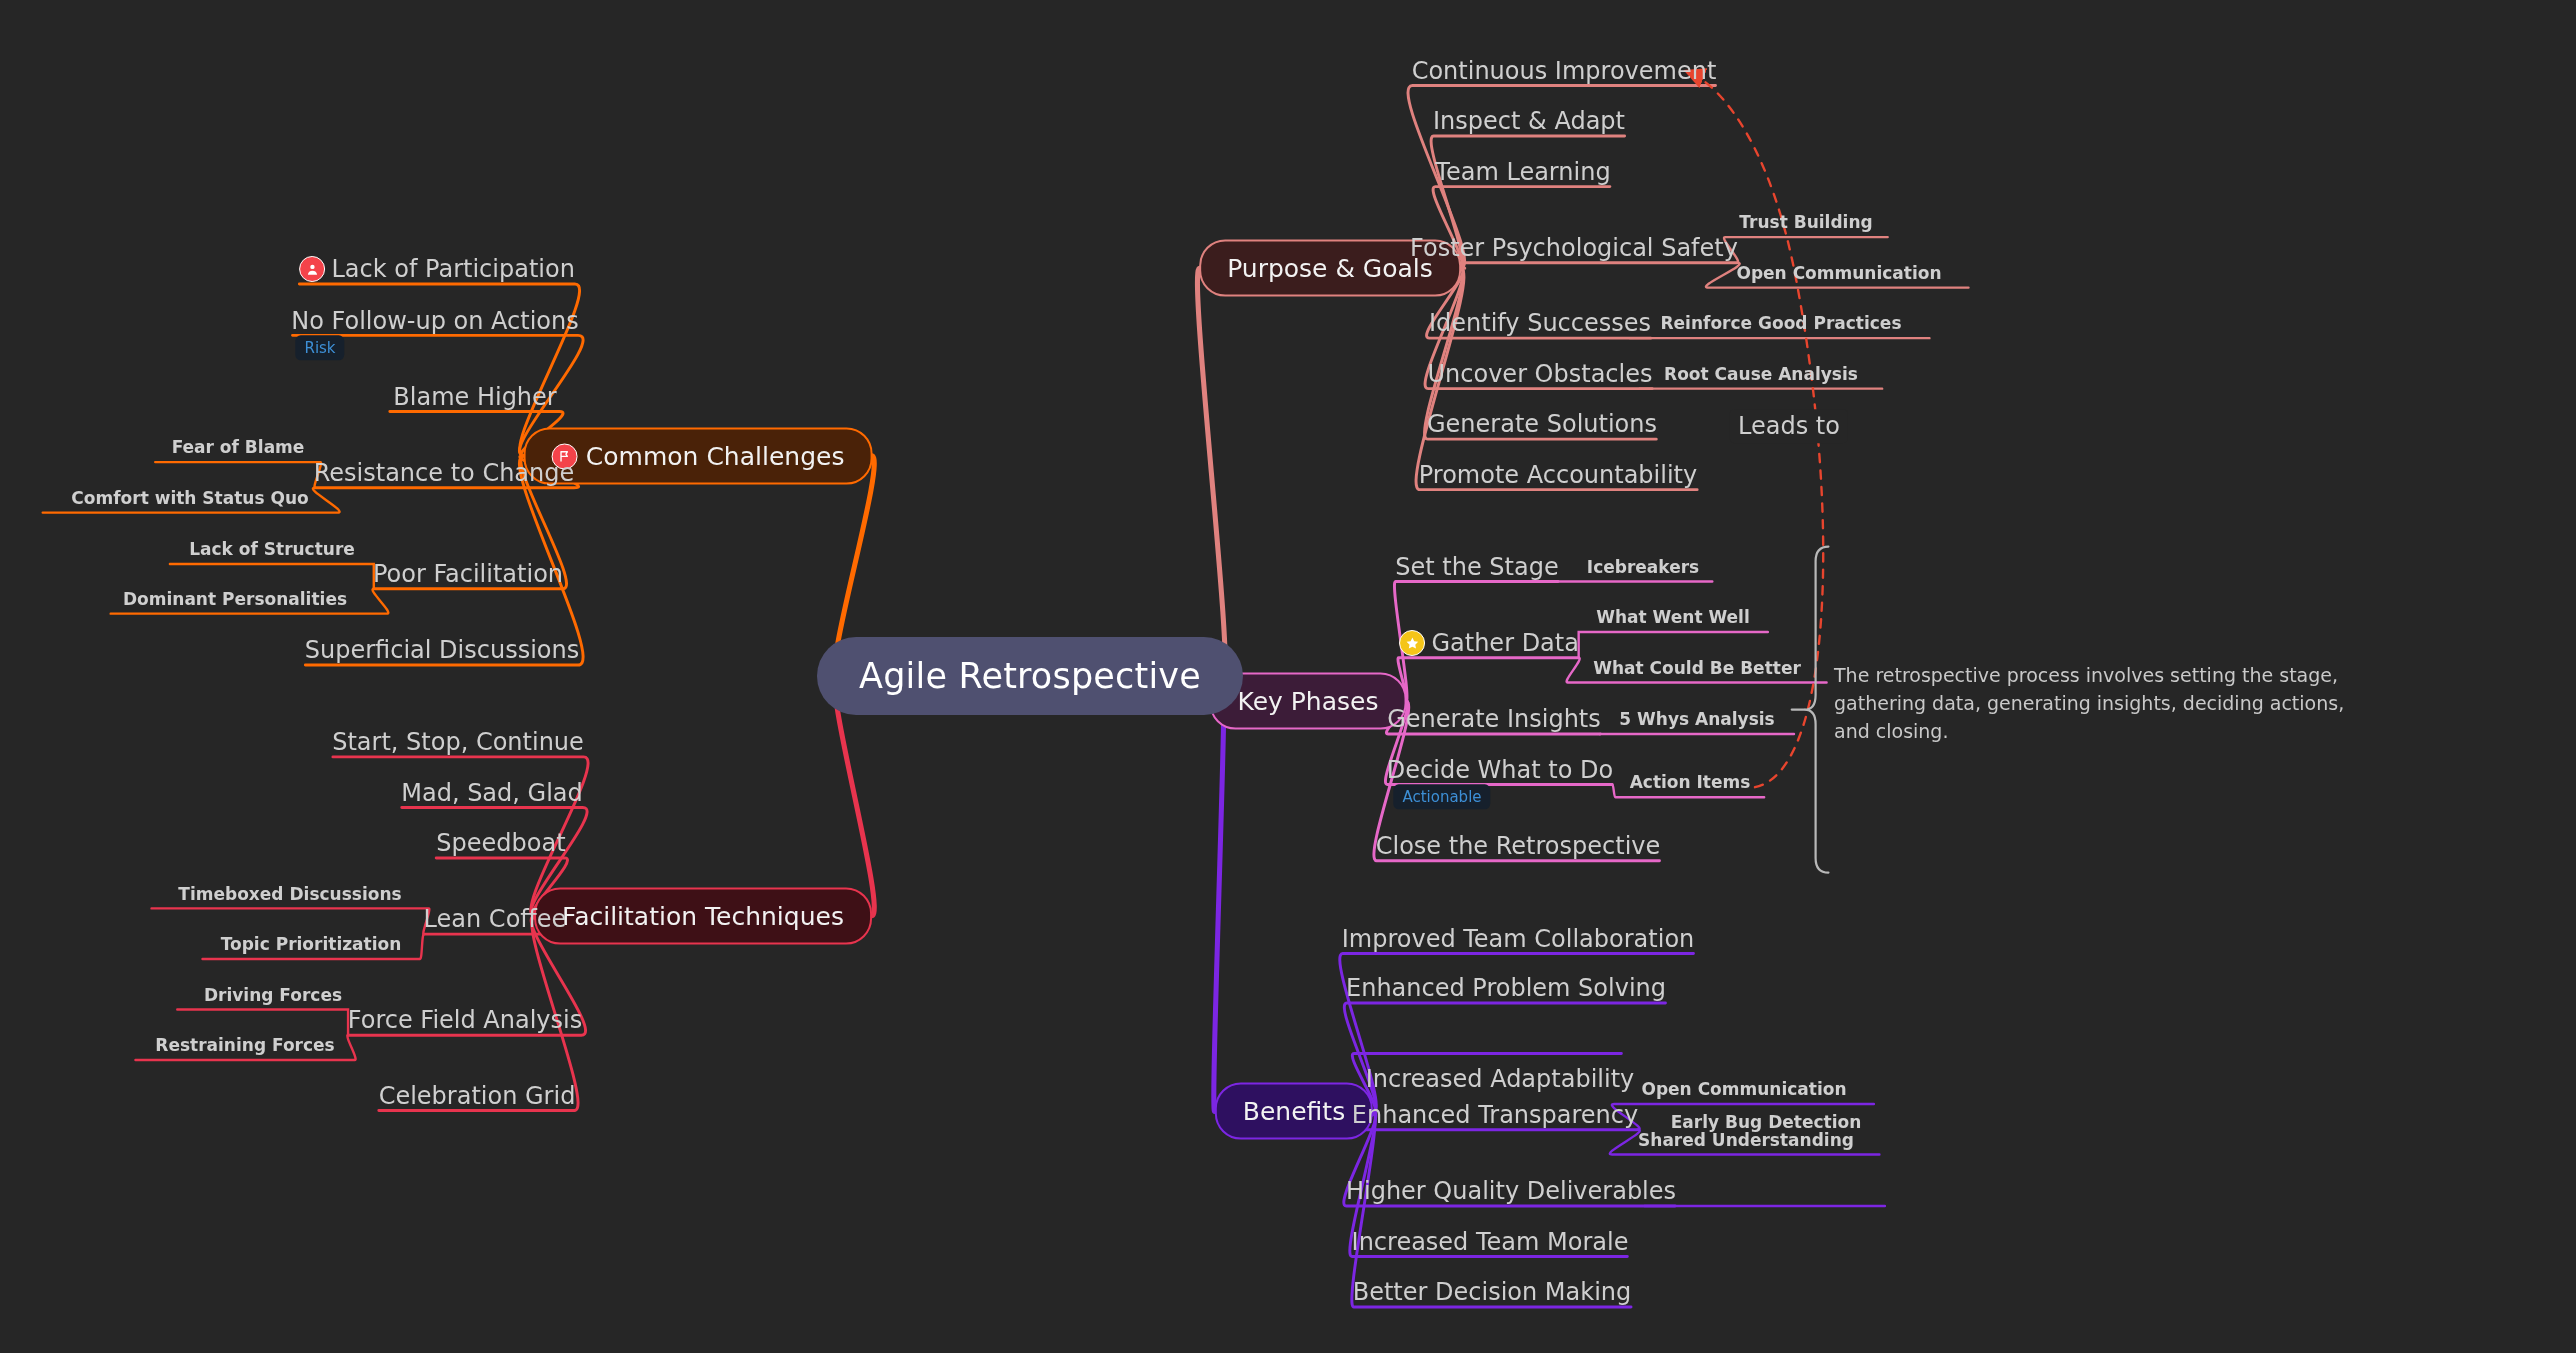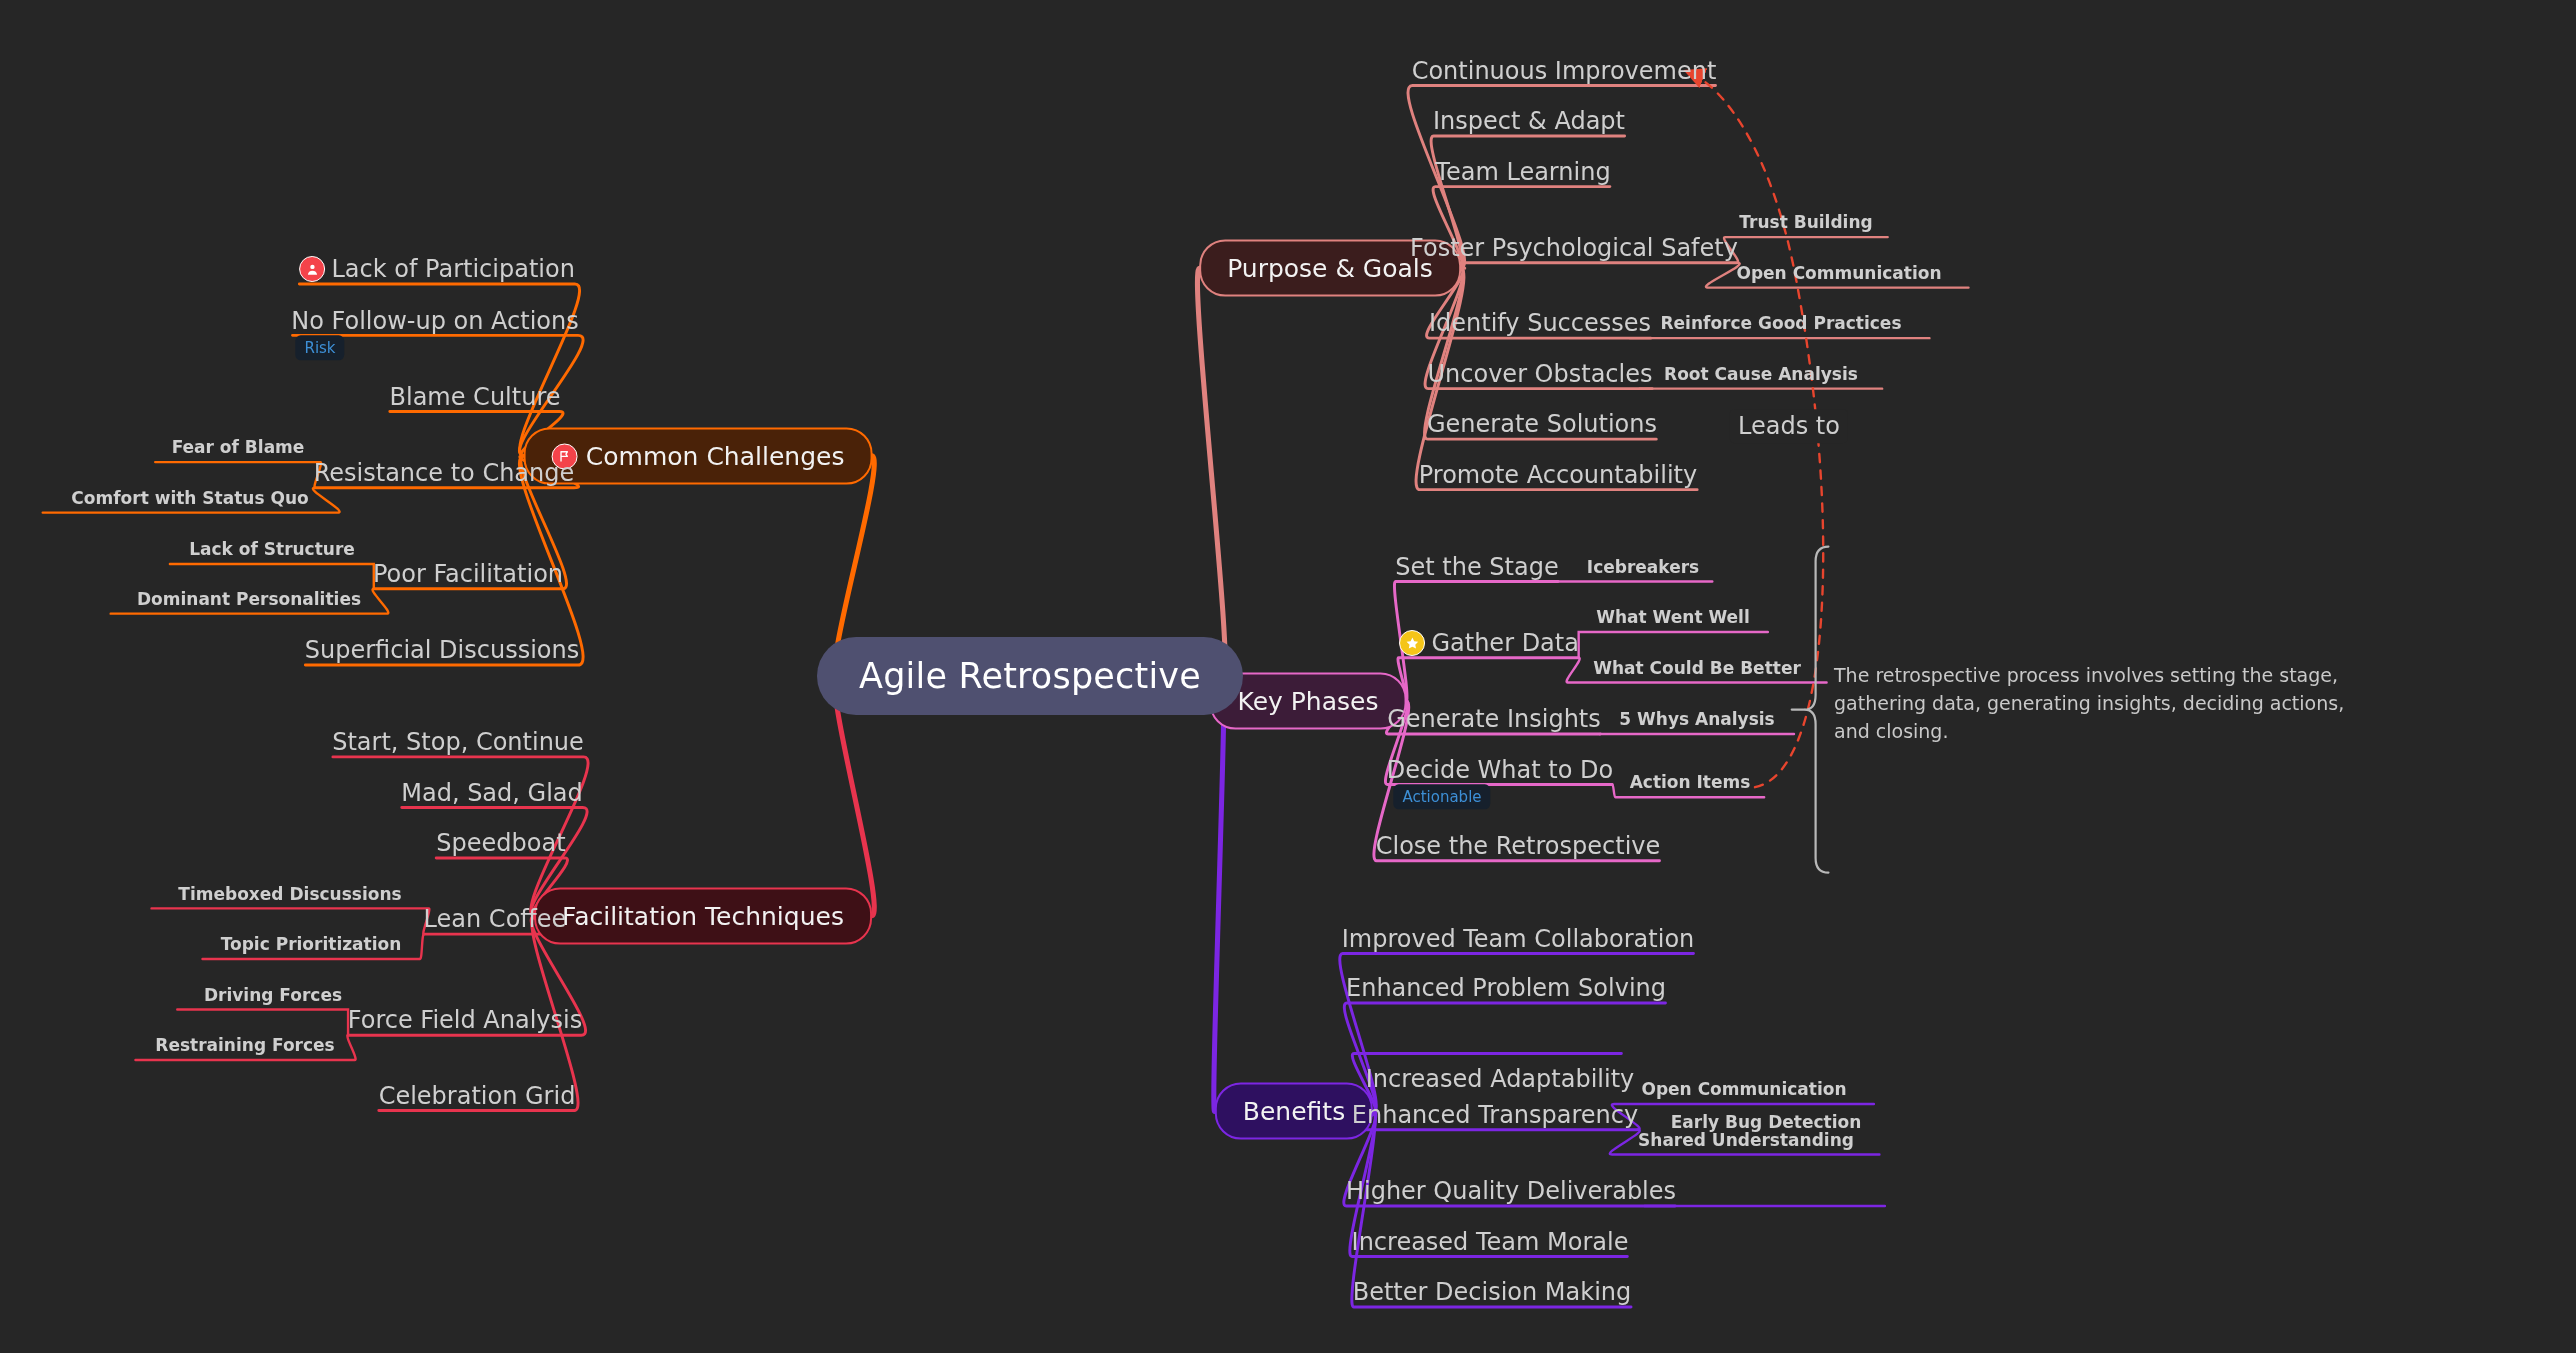--- a/index.html
+++ b/index.html
@@ -234,38 +234,38 @@
             <path d="M4.5 21c0-4.3 3.4-6.8 7.5-6.8s7.5 2.5 7.5 6.8z" fill="#fff"></path>
           </svg>
         </span>
         <span>Lack of Participation</span>
       </div>
       <div class="leaf l2" style="left: 435px; top: 321px;">
         <span>No Follow-up on Actions</span>
       </div>
       <div class="tag" style="color: rgb(61, 143, 214); background: rgb(22, 32, 44); left: 320px; top: 348px;">Risk</div>
       <div class="leaf l2" style="left: 475px; top: 397px;">
-        <span>Blame Culture</span>
+        <span>Blame Higher</span>
       </div>
       <div class="leaf l2" style="left: 444px; top: 473px;">
         <span>Resistance to Change</span>
       </div>
       <div class="leaf l3" style="left: 238px; top: 447px;">
         <span>Fear of Blame</span>
       </div>
       <div class="leaf l3" style="left: 190px; top: 498px;">
         <span>Comfort with Status Quo</span>
       </div>
       <div class="leaf l2" style="left: 468px; top: 574px;">
         <span>Poor Facilitation</span>
       </div>
       <div class="leaf l3" style="left: 272px; top: 549px;">
         <span>Lack of Structure</span>
       </div>
-      <div class="leaf l3" style="left: 249px; top: 599px; align-items: center;">
+      <div class="leaf l3" style="left: 235px; top: 599px; align-items: center;">
         <span>Dominant Personalities</span>
       </div>
       <div class="leaf l2" style="left: 442px; top: 650px;">
         <span>Superficial Discussions</span>
       </div>
       <div class="node branch-node" style="left: 703px; top: 916px; background: rgb(62, 16, 22); border-color: rgb(232, 52, 78);">
         <span>Facilitation Techniques</span>
       </div>
       <div class="leaf l2" style="left: 458px; top: 742px;">
         <span>Start, Stop, Continue</span>

